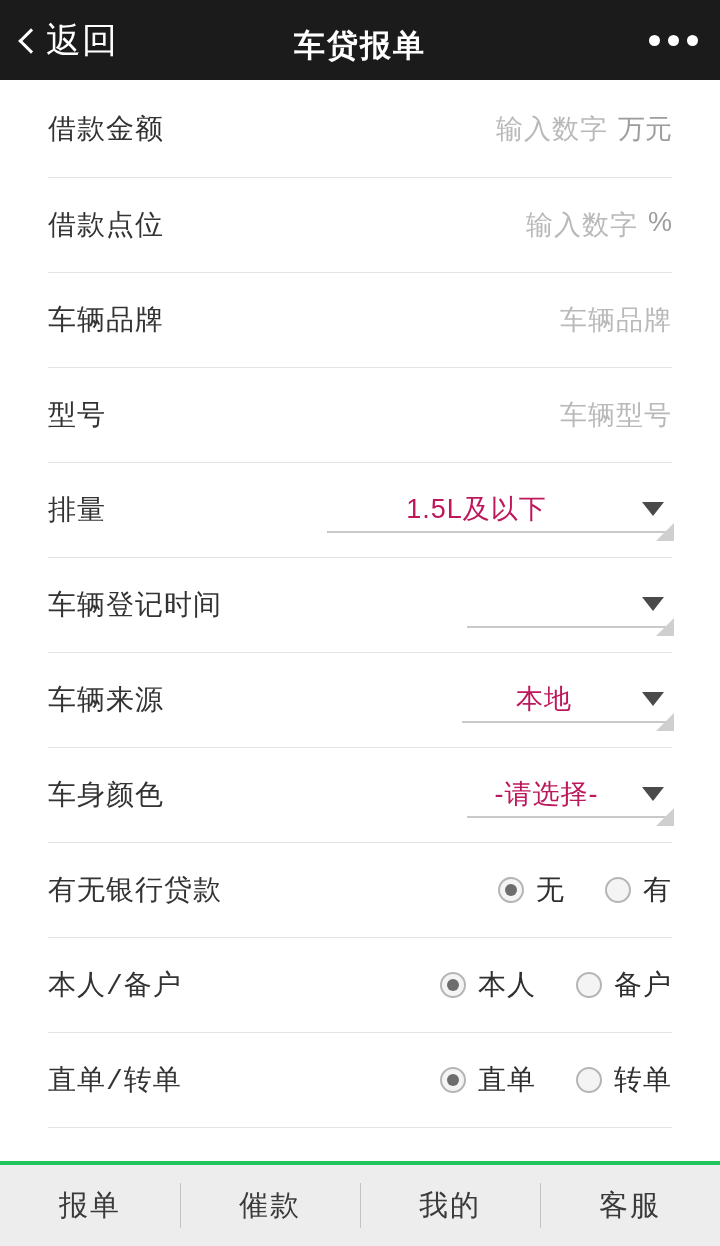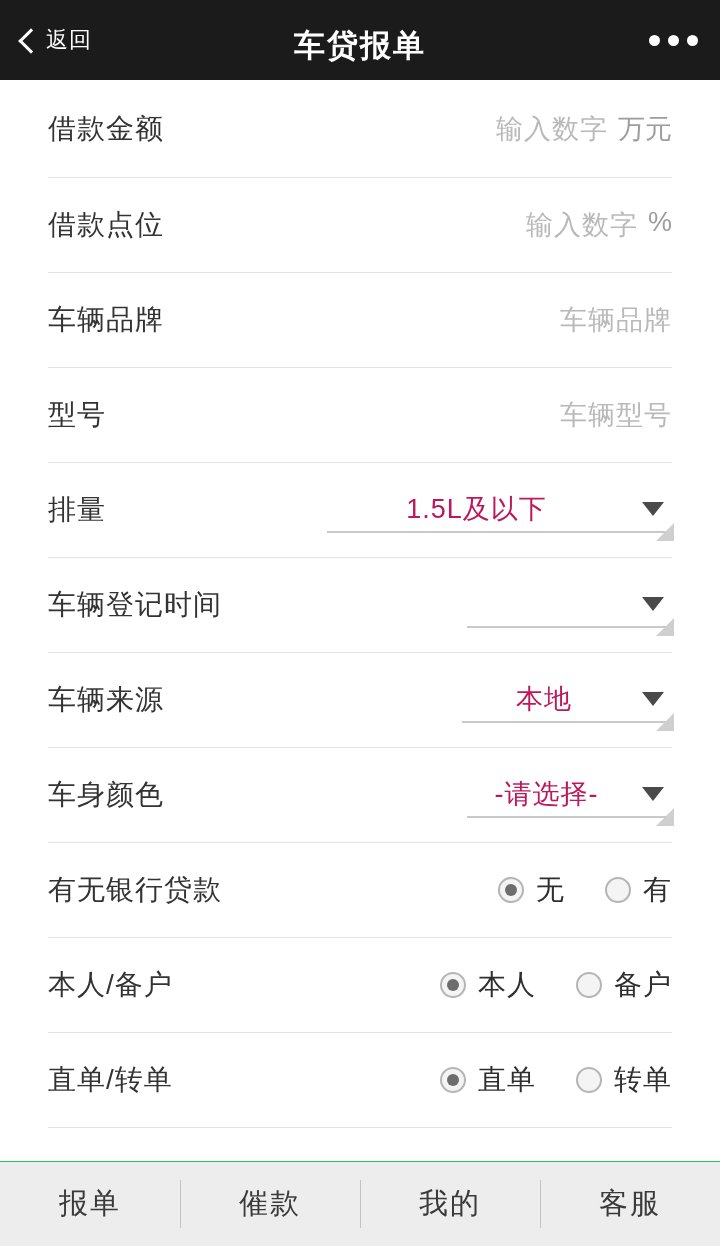--- a/index.html
+++ b/index.html
@@ -43,21 +43,21 @@
   .nav-chevron::before {
     content: "";
     position: absolute;
     left: 6px; top: 2px;
     width: 15px; height: 15px;
     border-left: 3px solid #ffffff;
     border-bottom: 3px solid #ffffff;
     transform: rotate(45deg);
   }
   .nav-back-label {
-    font-size: 22px;
+    font-size: 35px;
     letter-spacing: 1px;
     color: #ffffff;
     font-family: Liberation Mono, monospace;
   }
   .nav-title {
     position: absolute;
     left: 0; right: 0;
     text-align: center;
     font-size: 31px;
     font-weight: bold;
@@ -95,20 +95,21 @@
     align-items: center;
     margin: 0 48px;
     border-bottom: 1px solid #e3e3e3;
   }
   .row:first-child { height: 98px; }
   .row-label {
     font-size: 28px;
     color: #333333;
     letter-spacing: 1px;
     white-space: nowrap;
+    font-family: Liberation Mono, monospace;
   }
   .row-right {
     margin-left: auto;
     display: flex;
     align-items: flex-start;
     justify-content: flex-end;
   }
   .ph {
     font-size: 27px;
     color: #b9b9b9;
@@ -192,21 +193,21 @@
     font-size: 28px;
     color: #2f2f2f;
     letter-spacing: 1px;
   }
 
   
   .tabbar {
     flex: 0 0 85px;
     height: 85px;
     background: #ededed;
-    border-top: 1px solid #22c55e;
+    border-top: 4px solid #22c55e;
     display: flex;
     align-items: stretch;
   }
   .tab {
     flex: 1 1 0;
     display: flex;
     align-items: center;
     justify-content: center;
     position: relative;
     cursor: pointer;

